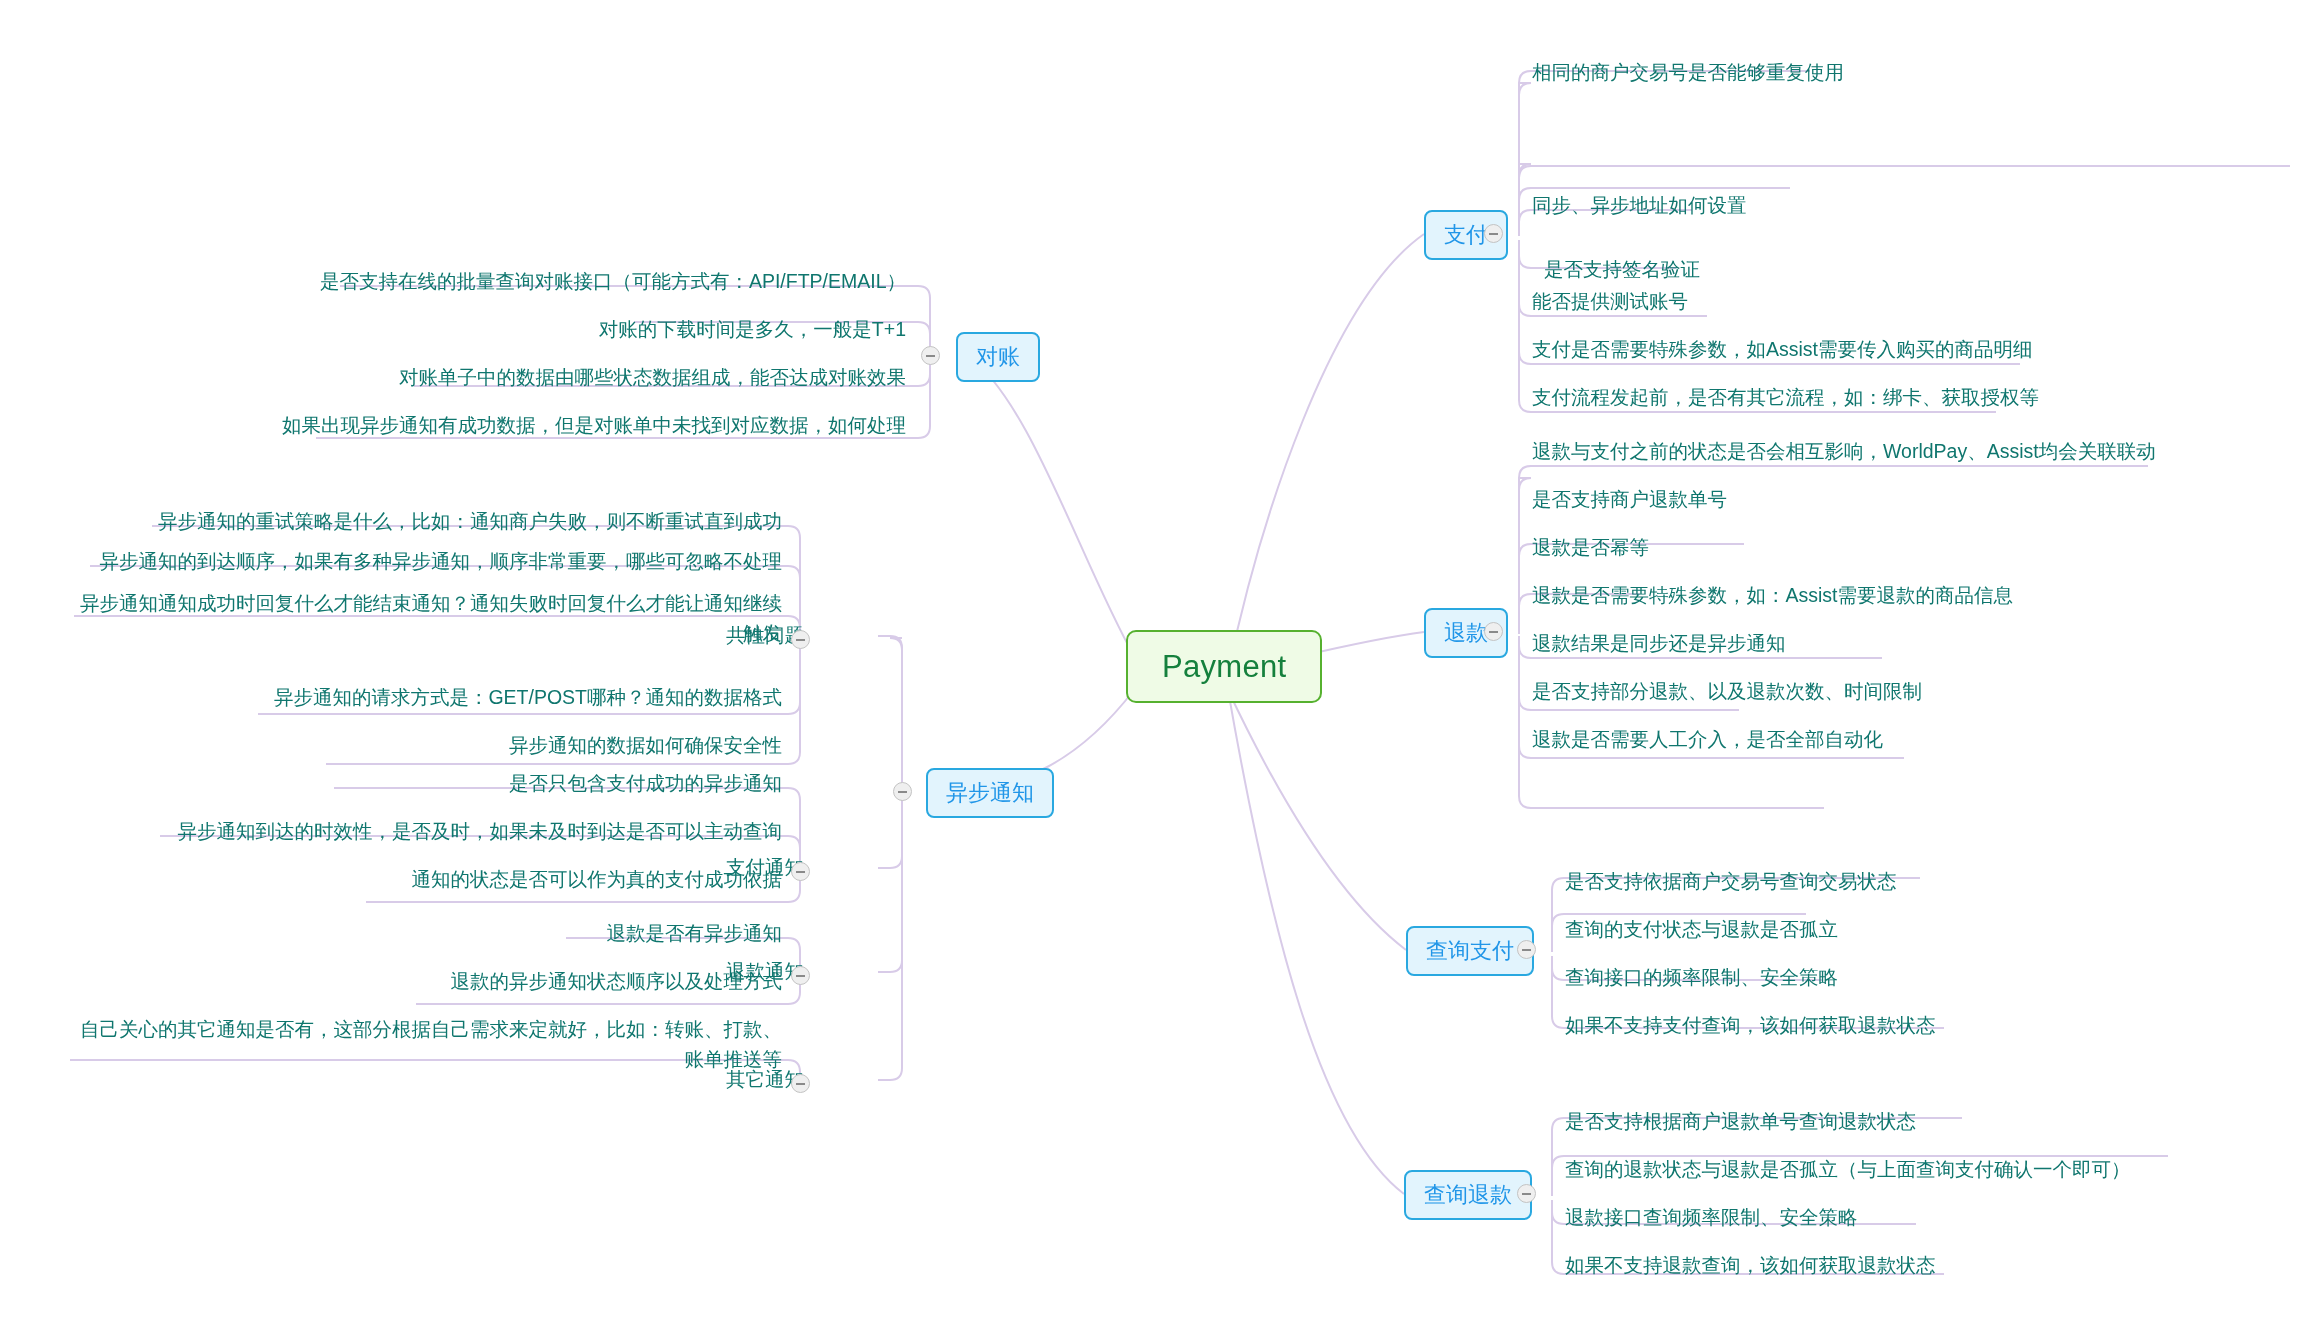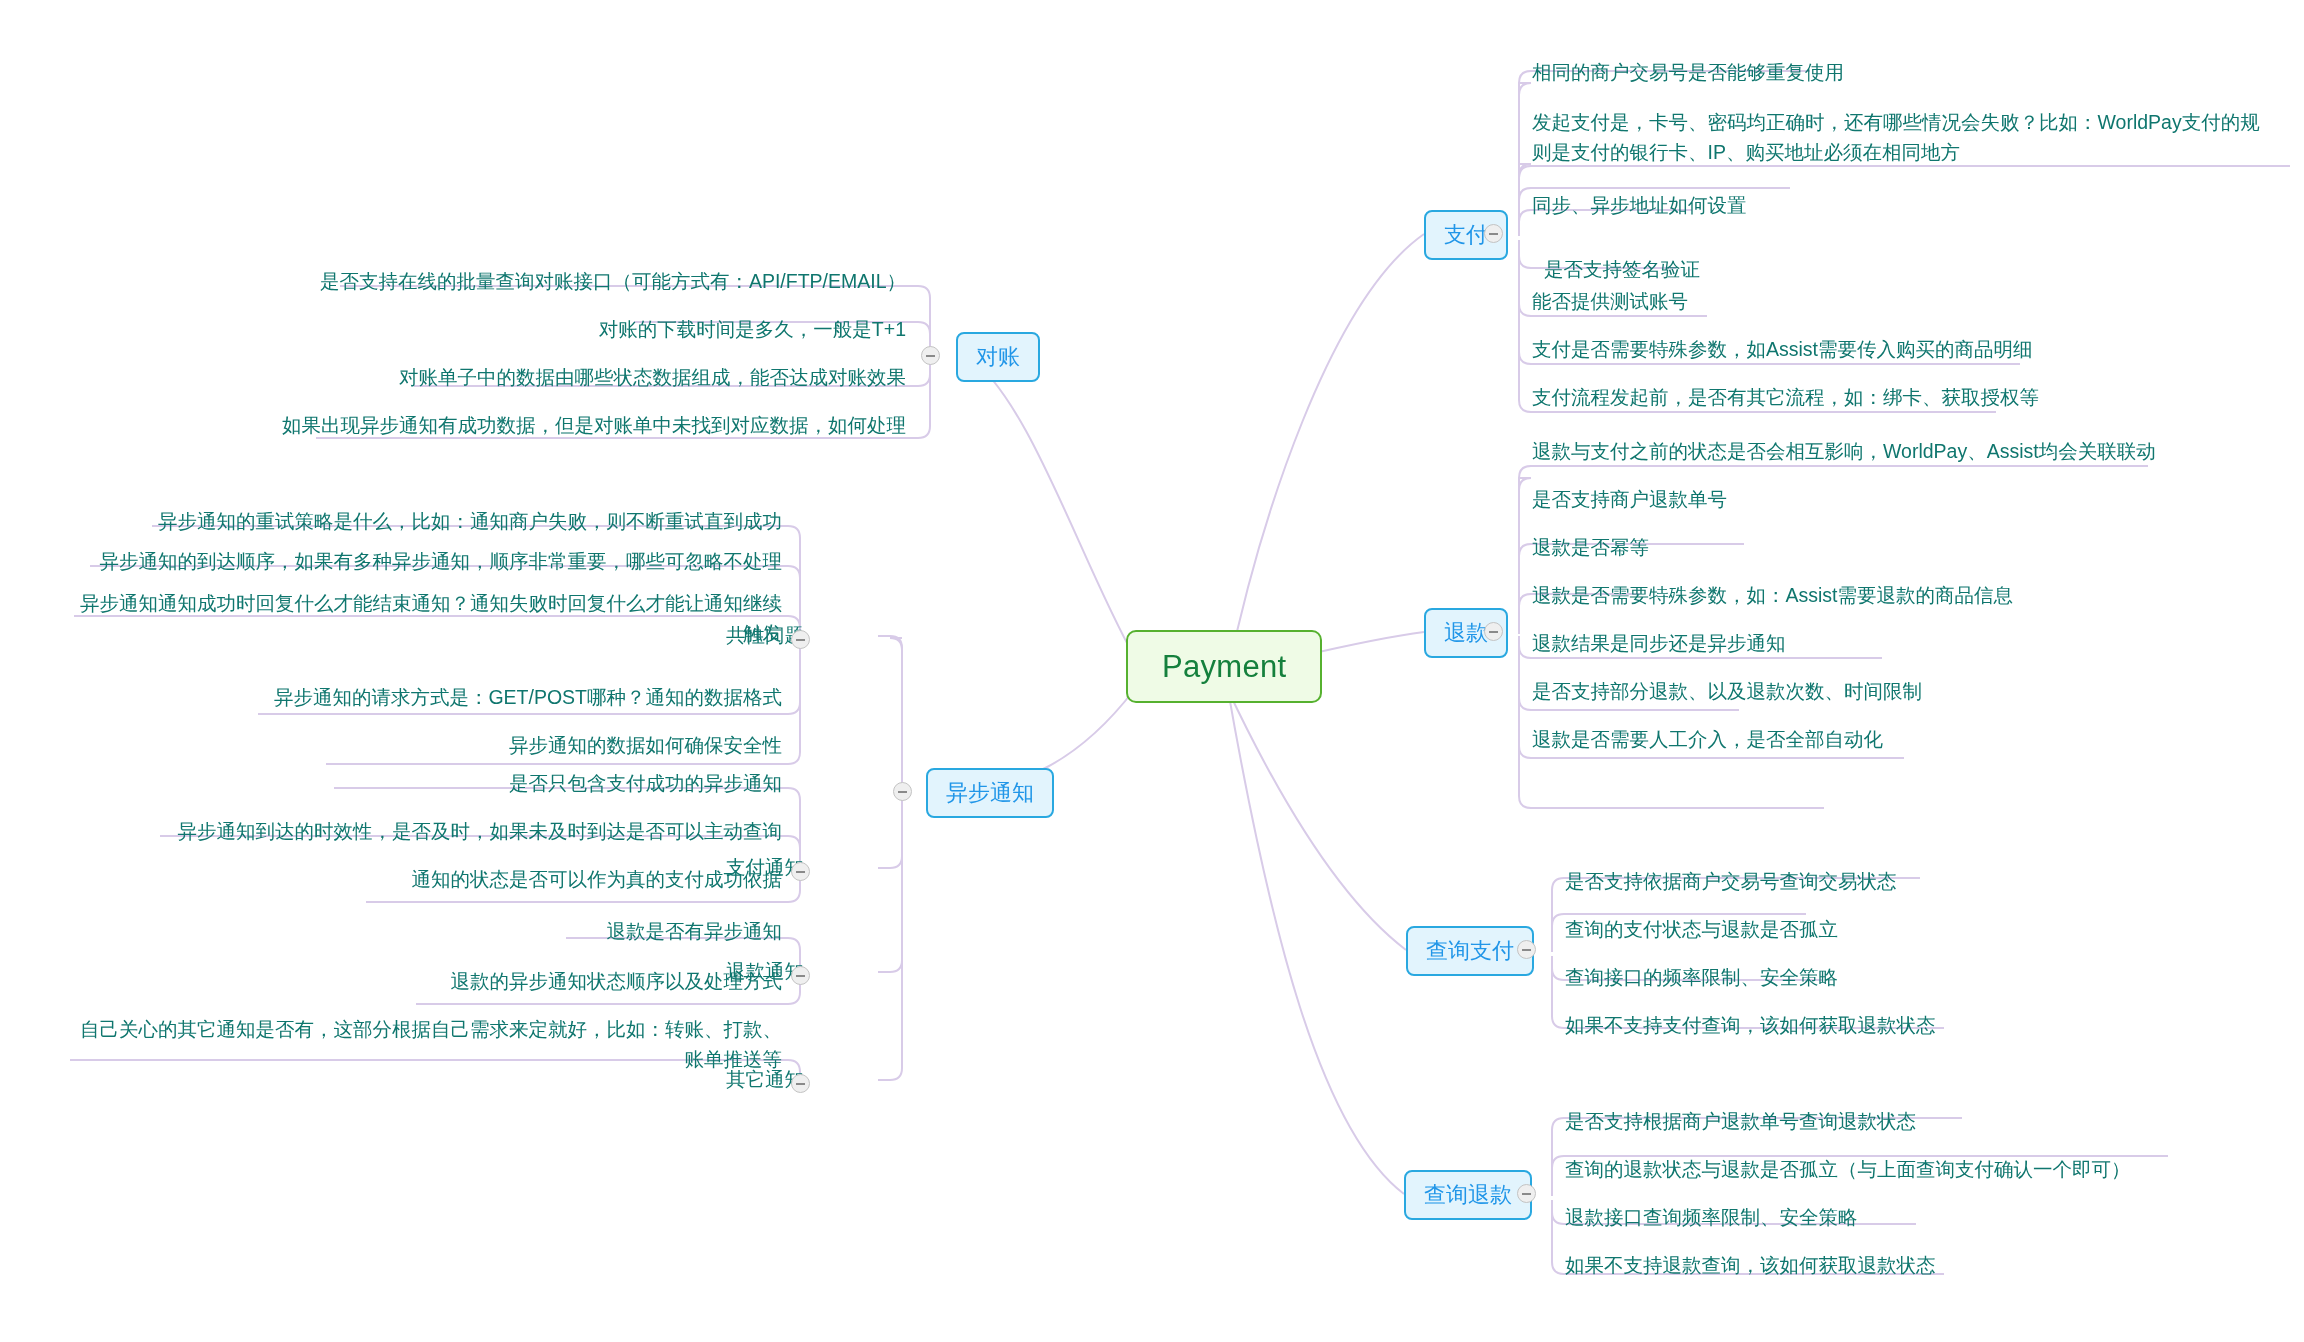--- a/index.html
+++ b/index.html
@@ -171,21 +171,20 @@
   <div class="node node-root" style="left:1126px; top:630px;">
     <span>Payment</span>
   </div>
 
   <div class="node node-l1" style="left:1424px; top:210px;">
     <span>支付</span>
   </div>
   <div class="toggle" style="left:1484px; top:224px;"></div>
 
   <div class="node node-plain leaf-right" style="left:1526px; top:55px; width:680px;">相同的商户交易号是否能够重复使用</div>
-  <div class="node node-plain leaf-right" style="left:1526px; top:105px; width:748px;">发起支付是，卡号、密码均正确时，还有哪些情况会失败？比如：WorldPay支付的规则是支付的银行卡、IP、购买地址必须在相同地方</div>
   <div class="node node-plain leaf-right" style="left:1526px; top:188px; width:680px;">同步、异步地址如何设置</div>
   <div class="node node-plain leaf-right" style="left:1526px; top:252px; width:680px;margin-left:12px;">是否支持签名验证</div>
   <div class="node node-plain leaf-right" style="left:1526px; top:284px; width:680px;">能否提供测试账号</div>
   <div class="node node-plain leaf-right" style="left:1526px; top:332px; width:700px;">支付是否需要特殊参数，如Assist需要传入购买的商品明细</div>
   <div class="node node-plain leaf-right" style="left:1526px; top:380px; width:700px;">支付流程发起前，是否有其它流程，如：绑卡、获取授权等</div>
 
   <div class="node node-l1" style="left:1424px; top:608px;">
     <span>退款</span>
   </div>
   <div class="toggle" style="left:1484px; top:622px;"></div>
@@ -248,18 +247,18 @@
   <div class="node node-plain leaf-left" style="left:140px; top:504px; width:648px;">异步通知的重试策略是什么，比如：通知商户失败，则不断重试直到成功</div>
   <div class="node node-plain leaf-left" style="left:78px; top:544px; width:710px;">异步通知的到达顺序，如果有多种异步通知，顺序非常重要，哪些可忽略不处理</div>
   <div class="node node-plain leaf-left" style="left:62px; top:586px; width:726px;">异步通知通知成功时回复什么才能结束通知？通知失败时回复什么才能让通知继续触发</div>
   <div class="node node-plain leaf-left" style="left:246px; top:680px; width:542px;">异步通知的请求方式是：GET/POST哪种？通知的数据格式</div>
   <div class="node node-plain leaf-left" style="left:314px; top:728px; width:474px;">异步通知的数据如何确保安全性</div>
 
   <div class="node node-plain leaf-left" style="left:322px; top:766px; width:466px;">是否只包含支付成功的异步通知</div>
   <div class="node node-plain leaf-left" style="left:148px; top:814px; width:640px;">异步通知到达的时效性，是否及时，如果未及时到达是否可以主动查询</div>
   <div class="node node-plain leaf-left" style="left:354px; top:862px; width:434px;">通知的状态是否可以作为真的支付成功依据</div>
 
-  <div class="node node-plain leaf-left" style="left:554px; top:916px; width:234px;font-family:Liberation Mono, monospace;">退款是否有异步通知</div>
+  <div class="node node-plain leaf-left" style="left:554px; top:916px; width:234px;">退款是否有异步通知</div>
   <div class="node node-plain leaf-left" style="left:404px; top:964px; width:384px;">退款的异步通知状态顺序以及处理方式</div>
 
   <div class="node node-plain leaf-left" style="left:58px; top:1012px; width:730px;">自己关心的其它通知是否有，这部分根据自己需求来定就好，比如：转账、打款、账单推送等</div>
 
 </div>
 
 </body></html>

